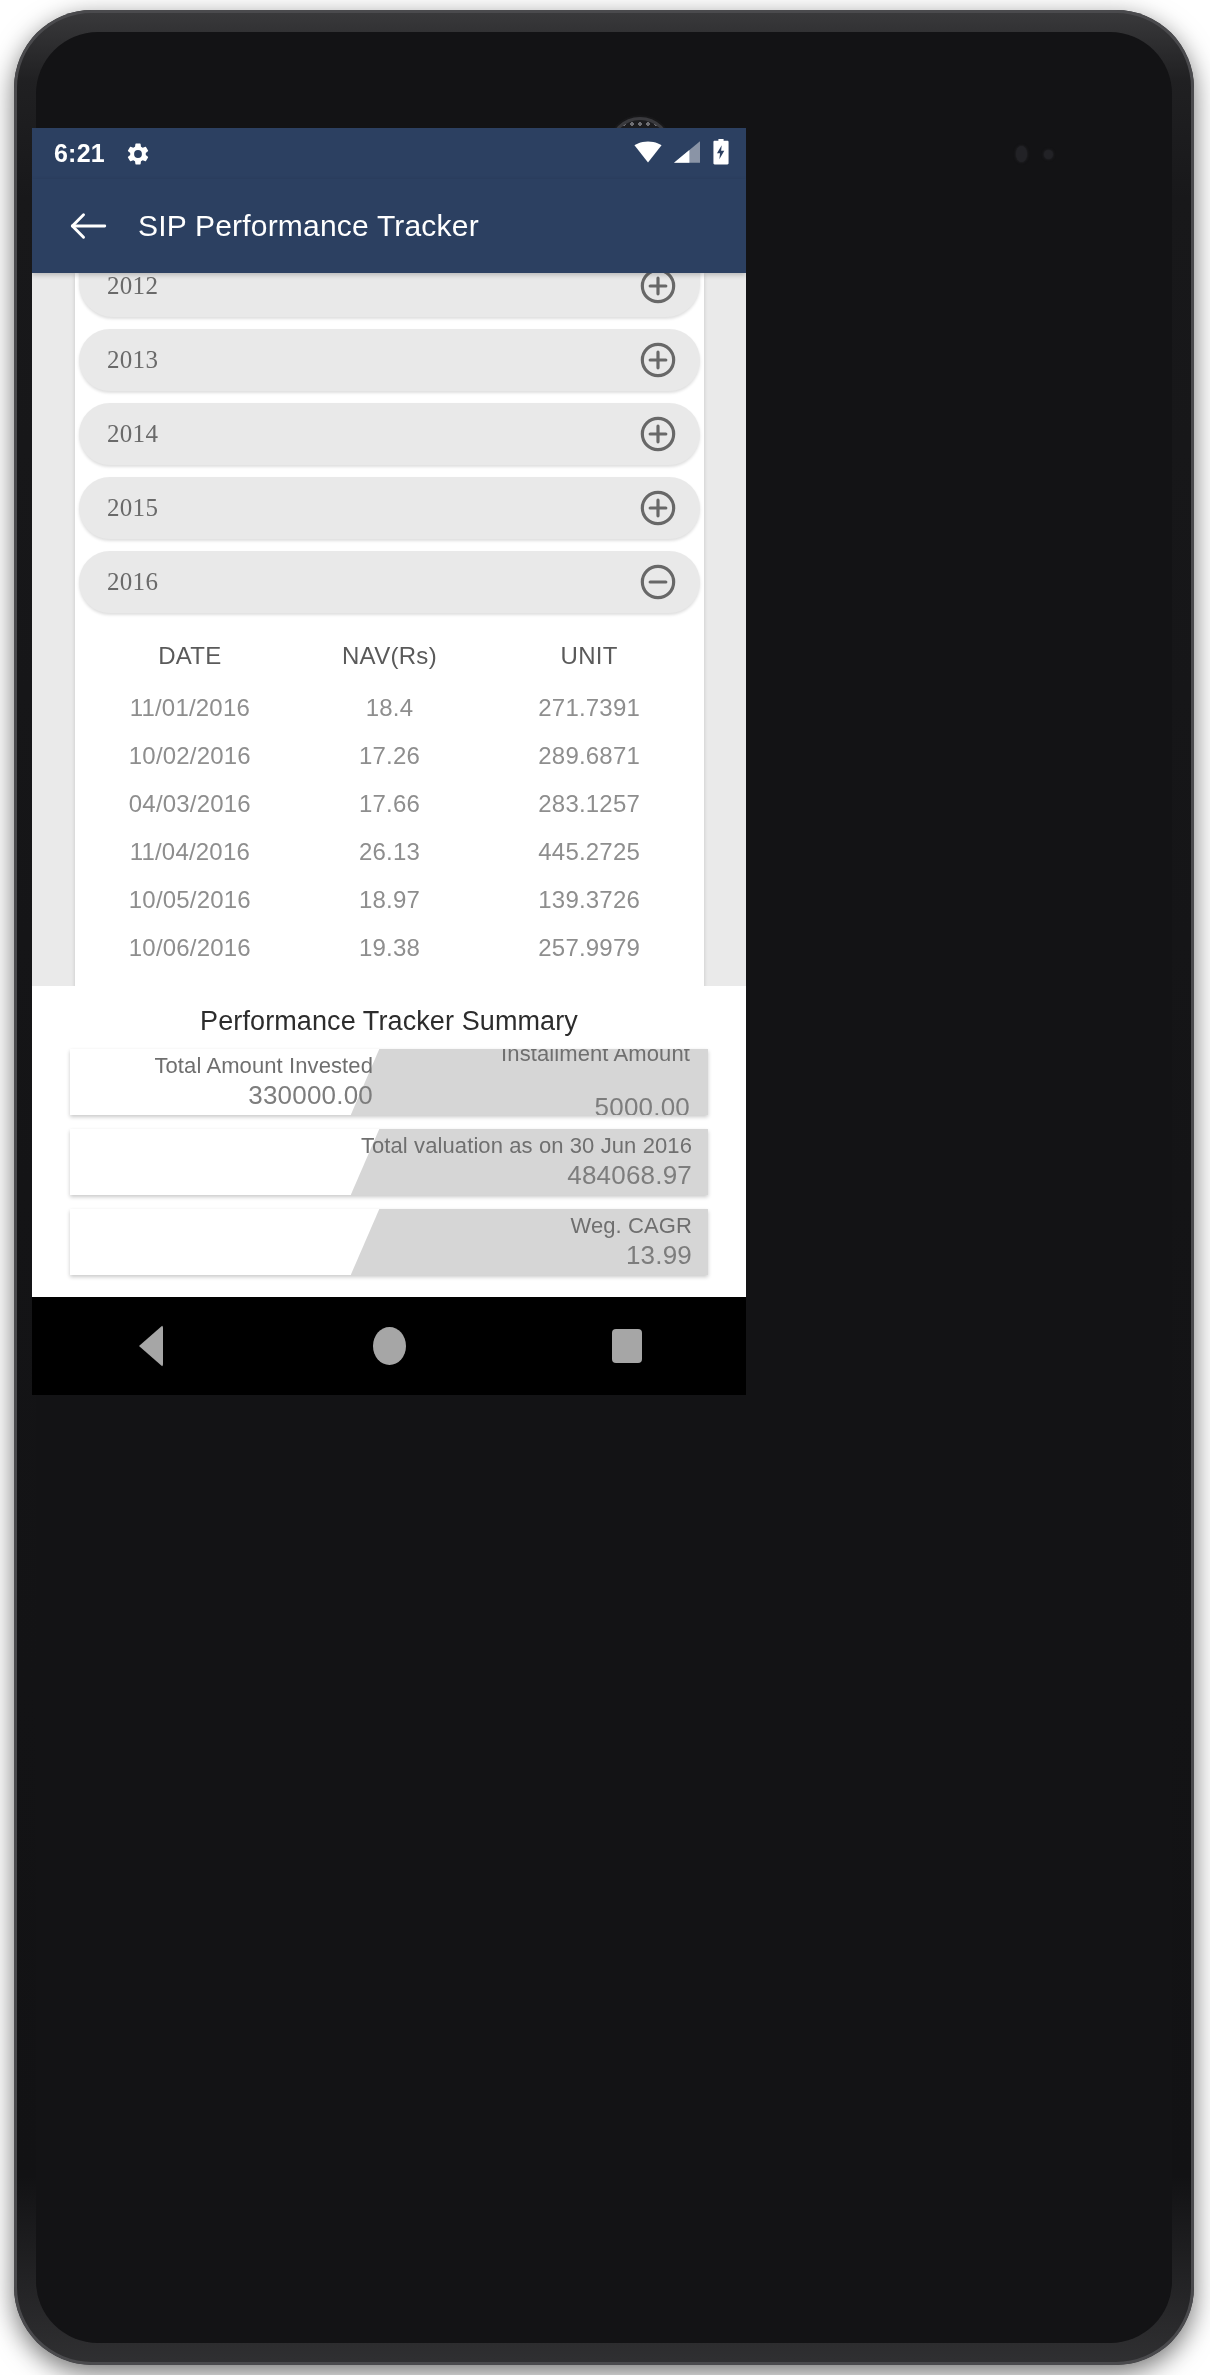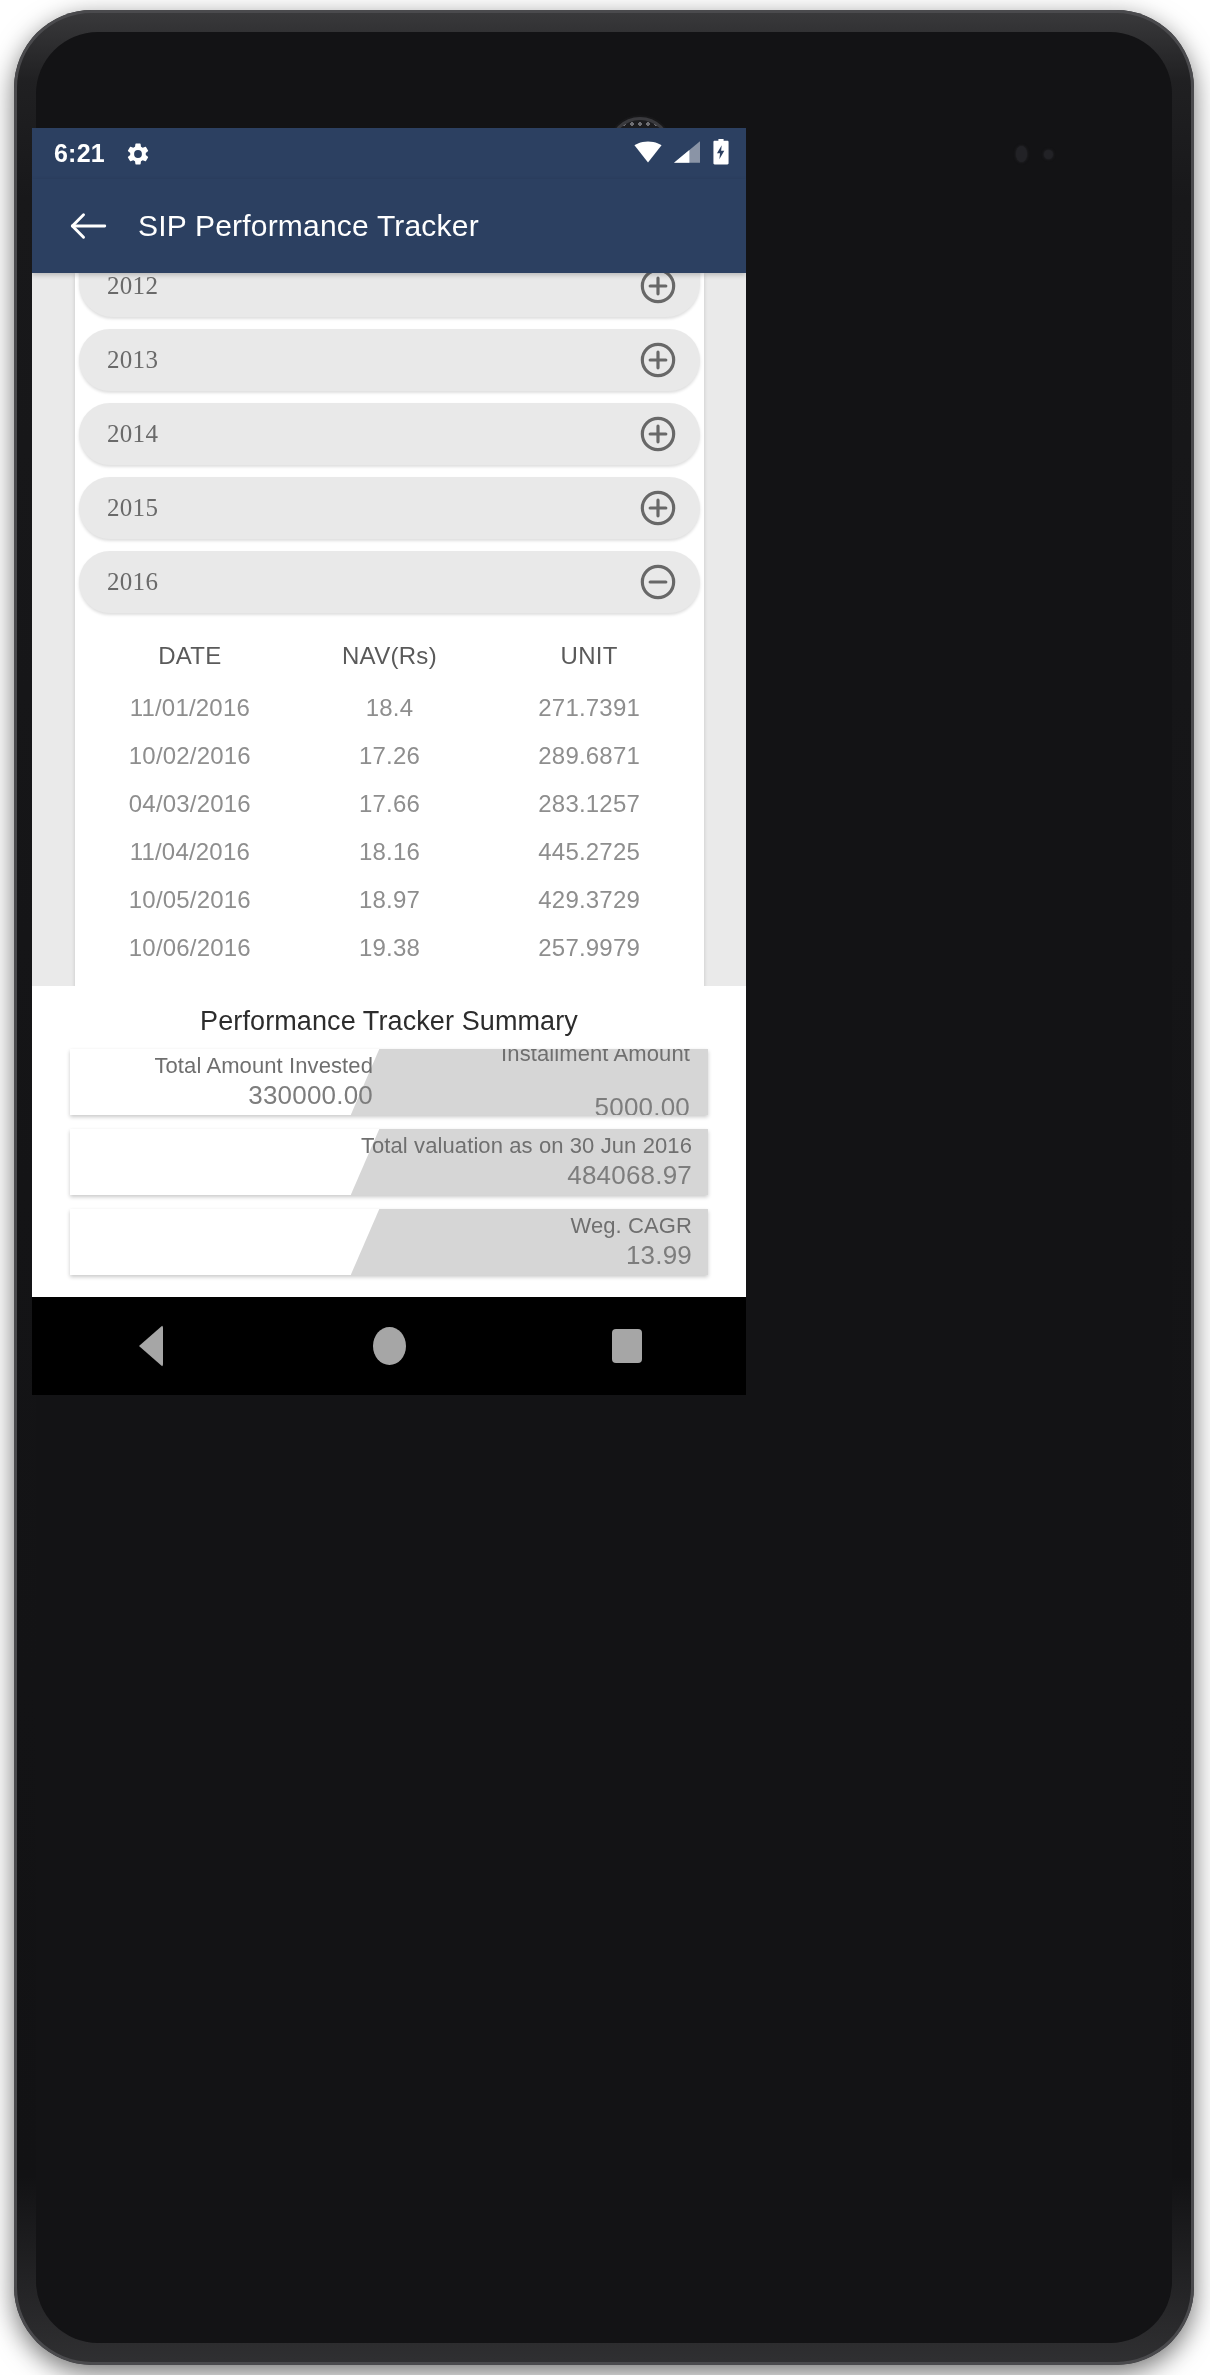--- a/index.html
+++ b/index.html
@@ -330,27 +330,27 @@
                 <td>17.26</td>
                 <td>289.6871</td>
               </tr>
               <tr>
                 <td>04/03/2016</td>
                 <td>17.66</td>
                 <td>283.1257</td>
               </tr>
               <tr>
                 <td>11/04/2016</td>
-                <td>18.16</td>
+                <td>26.13</td>
                 <td>445.2725</td>
               </tr>
               <tr>
                 <td>10/05/2016</td>
                 <td>18.97</td>
-                <td>429.3729</td>
+                <td>139.3726</td>
               </tr>
               <tr>
                 <td>10/06/2016</td>
                 <td>19.38</td>
                 <td>257.9979</td>
               </tr>
             </tbody>
           </table>
         </div>
 

